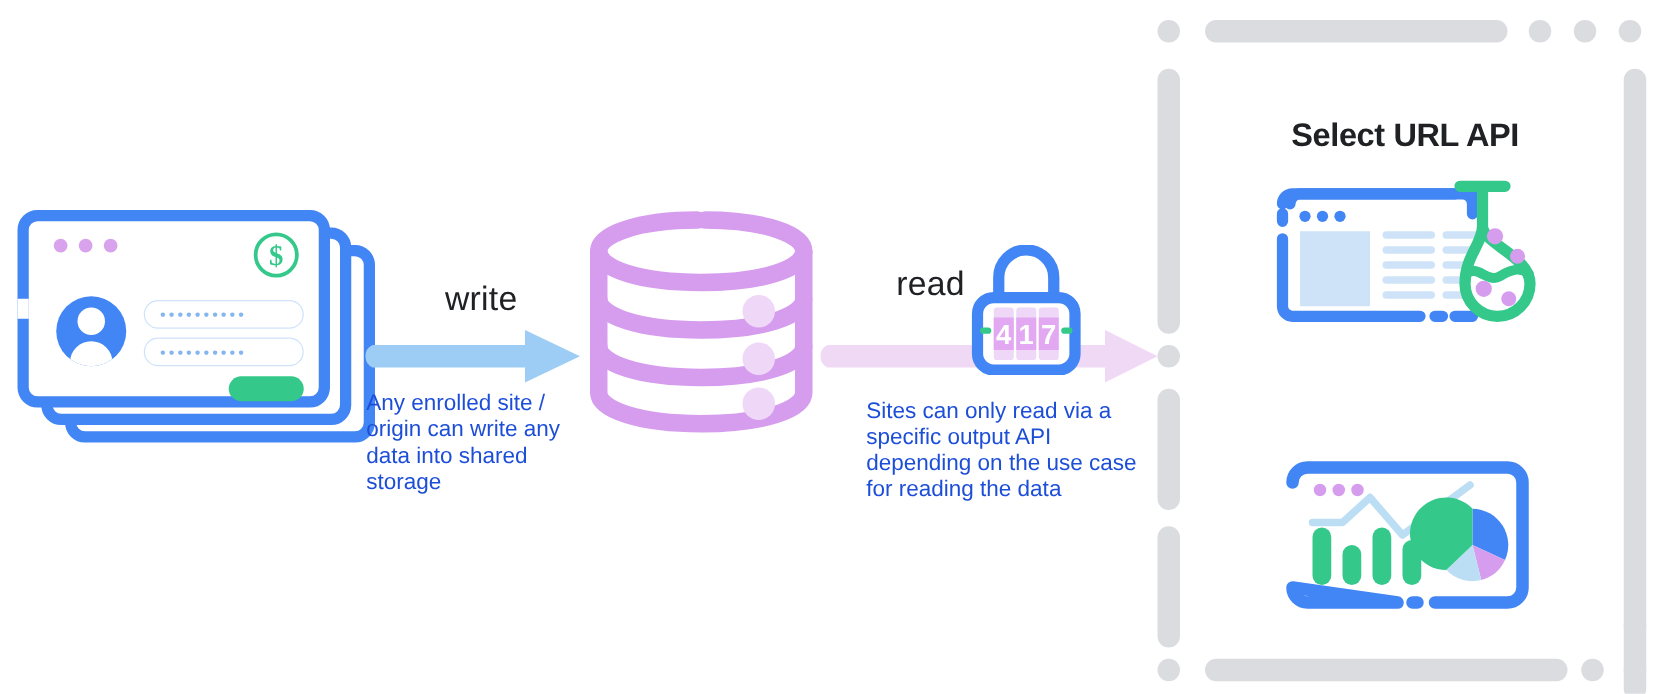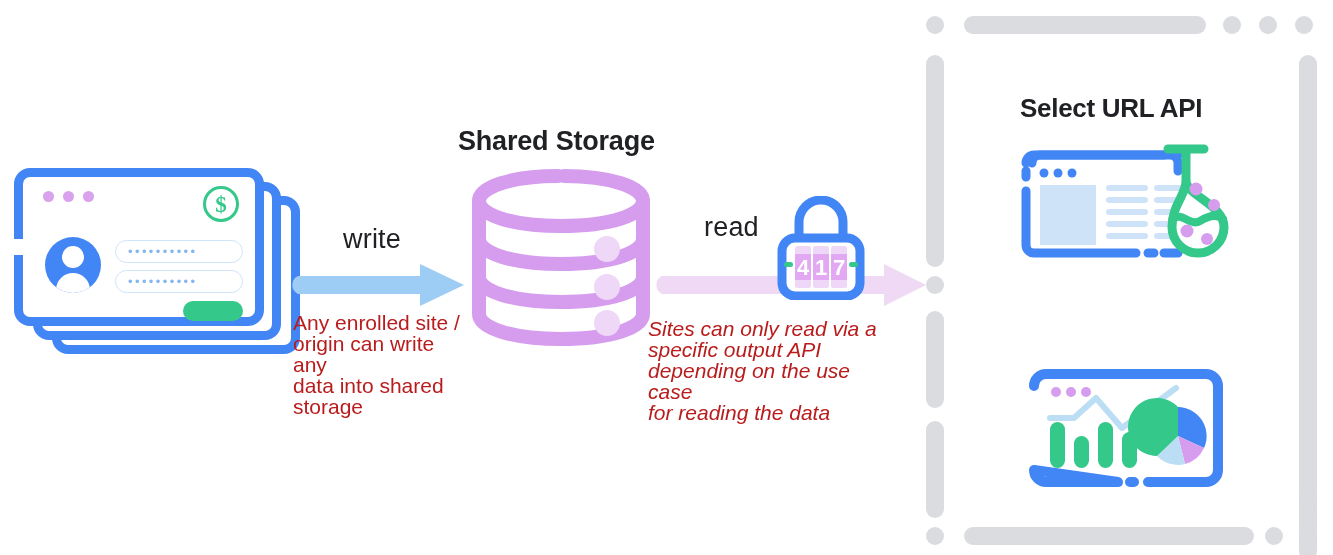--- a/index.html
+++ b/index.html
@@ -42,43 +42,43 @@
     position:absolute;left:92px;width:128px;height:23px;box-sizing:border-box;
     border:1.6px solid #CFE3FB;border-radius:12px;background:#fff;
     display:flex;align-items:center;padding-left:12px;letter-spacing:2.4px;
     color:#86B6EF;font-size:13px;line-height:1;overflow:hidden;
   }
   .field-1{top:63px;} .field-2{top:93px;}
   .submit-btn{position:absolute;left:160px;top:124px;width:60px;height:20px;border-radius:10px;background:#34C88A;}
 
   
   .arrow-label{
-    position:absolute;font-size:27px;color:#202124;font-weight:400;letter-spacing:.2px;
+    position:absolute;font-size:27px;color:#202124;font-weight:400;letter-spacing:.2px;margin-left:13px;
   }
   #write-label{left:343px;top:224px;}
   #read-label{left:704px;top:212px;}
   .caption{
-    position:absolute;font-size:21px;line-height:21px;color:#b91c1c;white-space:pre-line;
+    position:absolute;font-size:18px;line-height:21px;color:#1d4ed8;white-space:pre-line;
   }
   #write-caption{left:293px;top:312px;width:180px;}
-  #read-caption{left:648px;top:318px;width:240px;font-style:italic;}
+  #read-caption{left:693px;top:318px;width:240px;}
 
   
   #shared-storage-title{left:458px;top:126px;font-size:27px;font-weight:bold;letter-spacing:-.2px;}
   #db{left:468px;top:165px;width:186px;height:185px;}
 
   
   #lock{left:777px;top:196px;width:88px;height:104px;}
 
   
   #right-panel{left:918px;top:8px;width:408px;height:540px;}
   .seg{position:absolute;background:#DADCE0;border-radius:9px;}
   .seg-dot{position:absolute;width:18px;height:18px;border-radius:50%;background:#DADCE0;}
   .api-title{position:absolute;font-size:26px;font-weight:bold;color:#202124;letter-spacing:-.3px;white-space:nowrap;}
-  #select-url-title{left:102px;top:85px;}
+  #select-url-title{left:115px;top:85px;}
   #private-agg-title{left:56px;top:298px;}
   #select-url-icon{left:100px;top:133px;width:215px;height:118px;}
   #private-agg-icon{left:108px;top:358px;width:200px;height:124px;}
 </style>
 </head>
 <body>
 
 <div class="stage">
 
   <div class="abs" id="card-stack">
@@ -104,21 +104,20 @@
 
   <div class="arrow-label" id="write-label">write</div>
   <svg class="abs" style="left:288px;top:262px;" width="180" height="46" viewBox="0 0 180 46">
     <path d="M10 14 H132 V2 L176 23 L132 44 V32 H10 A10 10 0 0 1 10 14 Z" fill="#9DCDF5"></path>
   </svg>
   <div class="caption" id="write-caption">Any enrolled site /
 origin can write any
 data into shared
 storage</div>
 
-  <div class="abs" id="shared-storage-title">Shared Storage</div>
   <svg class="abs" id="db" viewBox="0 0 186 185">
     <g fill="none" stroke="#D69DEE" stroke-width="14" stroke-linecap="round">
       <path d="M96 11 C142 11 175 22 175 36 C175 50 142 61 93 61 C44 61 11 50 11 36 C11 22 44 11 90 11"></path>
       <path d="M11 36 V149 C11 163 44 174 93 174 C142 174 175 163 175 149 V36"></path>
       <path d="M11 74 C11 88 44 99 93 99 C142 99 175 88 175 74"></path>
       <path d="M11 112 C11 126 44 137 93 137 C142 137 175 126 175 112"></path>
     </g>
     <circle cx="139" cy="84" r="13" fill="#EED7F7"></circle>
     <circle cx="139" cy="122" r="13" fill="#EED7F7"></circle>
     <circle cx="139" cy="158" r="13" fill="#EED7F7"></circle>

